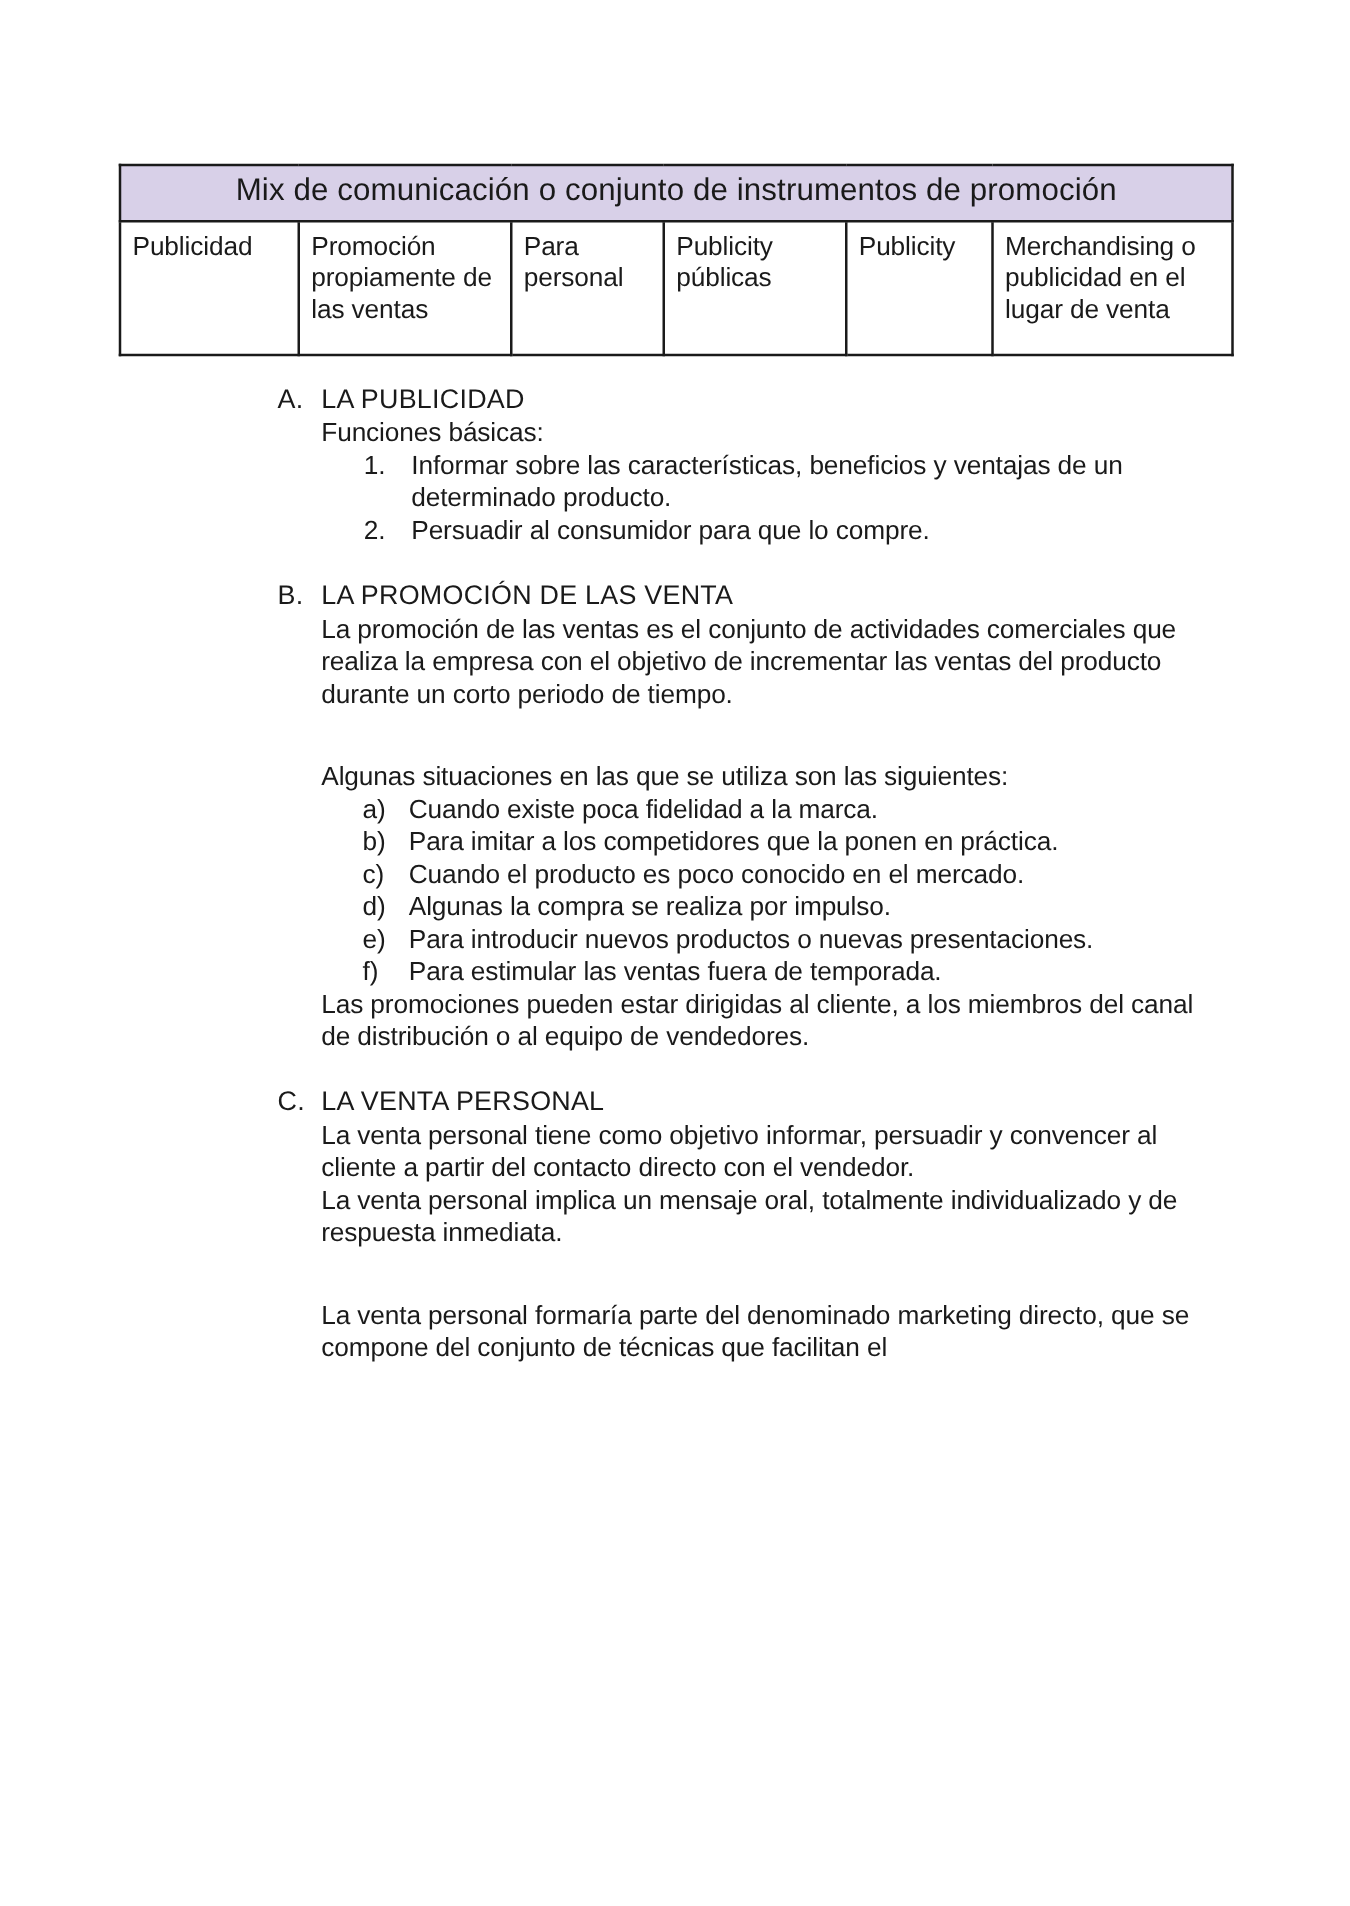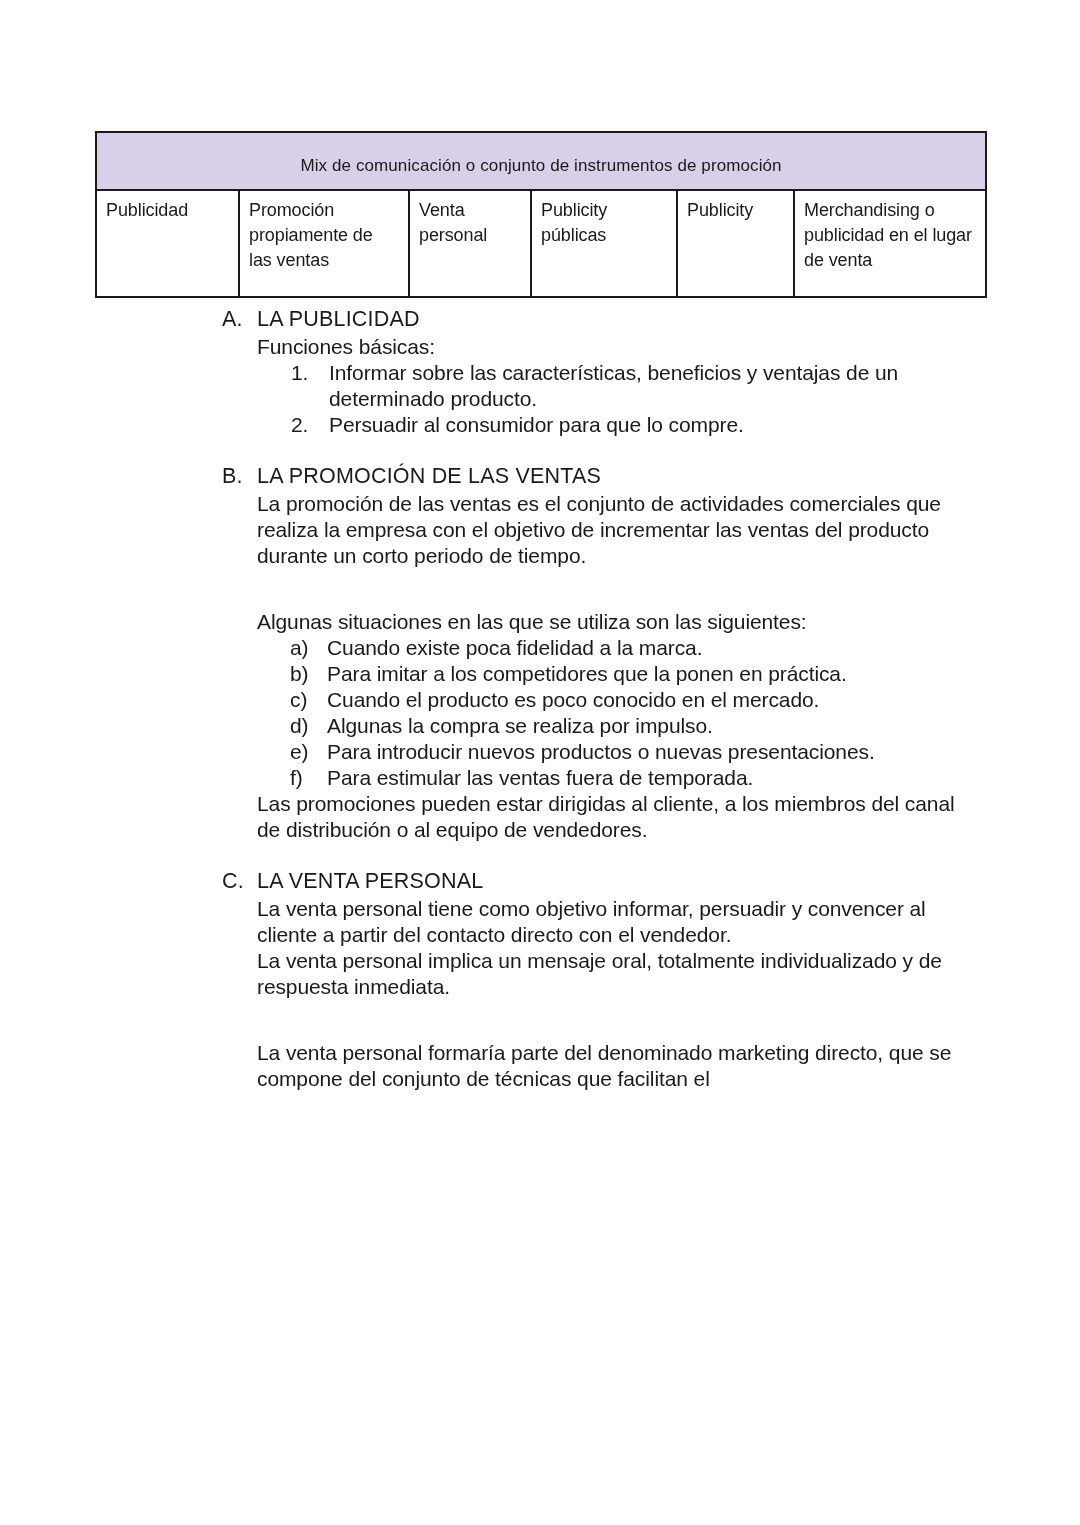--- a/index.html
+++ b/index.html
@@ -22,29 +22,29 @@
     left: 95px;
     top: 131px;
     width: 890px;
     border-collapse: collapse;
     table-layout: fixed;
   }
   #mix-table td {
     border: 2px solid #1a1a1a;
     vertical-align: top;
     padding: 7px 9px 6px 9px;
-    font-size: 18px;
+    font-size: 21px;
     line-height: 25px;
     letter-spacing: -0.1px;
   }
   #mix-table .hdr {
     background: #d8d0e8;
     text-align: center;
-    font-size: 17px;
-    padding: 20px 6px 11px 6px;
+    font-size: 25px;
+    padding: 7px 6px 11px 6px;
     letter-spacing: 0.1px;
   }
   #mix-table .body-row td {
     height: 92px;
   }
   .col-1 { width: 143px; }
   .col-2 { width: 170px; }
   .col-3 { width: 122px; }
   .col-4 { width: 146px; }
   .col-5 { width: 117px; }
@@ -124,21 +124,21 @@
       <col class="col-5">
       <col class="col-6">
   </colgroup>
   <tbody>
     <tr>
       <td class="hdr" colspan="6">Mix de comunicación o conjunto de instrumentos de promoción</td>
     </tr>
     <tr class="body-row">
       <td>Publicidad</td>
       <td>Promoción propiamente de las ventas</td>
-      <td>Venta personal</td>
+      <td>Para personal</td>
       <td>Publicity públicas</td>
       <td>Publicity</td>
       <td>Merchandising o publicidad en el lugar de venta</td>
     </tr>
   </tbody>
 </table>
 
 <div id="doc-body">
 
   <div class="section">
@@ -157,21 +157,21 @@
           <span class="mk">2.</span>
           <span class="li-text">Persuadir al consumidor para que lo compre.</span>
         </li>
       </ol>
     </div>
   </div>
 
   <div class="section">
     <div class="sec-head">
       <span class="sec-marker">B.</span>
-      <span>LA PROMOCIÓN DE LAS VENTAS</span>
+      <span>LA PROMOCIÓN DE LAS VENTA</span>
     </div>
     <div class="sec-content">
       <p class="para">La promoción de las ventas es el conjunto de actividades comerciales que realiza la empresa con el objetivo de incrementar las ventas del producto durante un corto periodo de tiempo.</p>
       <p class="para gap">Algunas situaciones en las que se utiliza son las siguientes:</p>
       <ol class="alpha-list">
         <li>
           <span class="mk">a)</span>
           <span class="li-text">Cuando existe poca fidelidad a la marca.</span>
         </li>
         <li>

